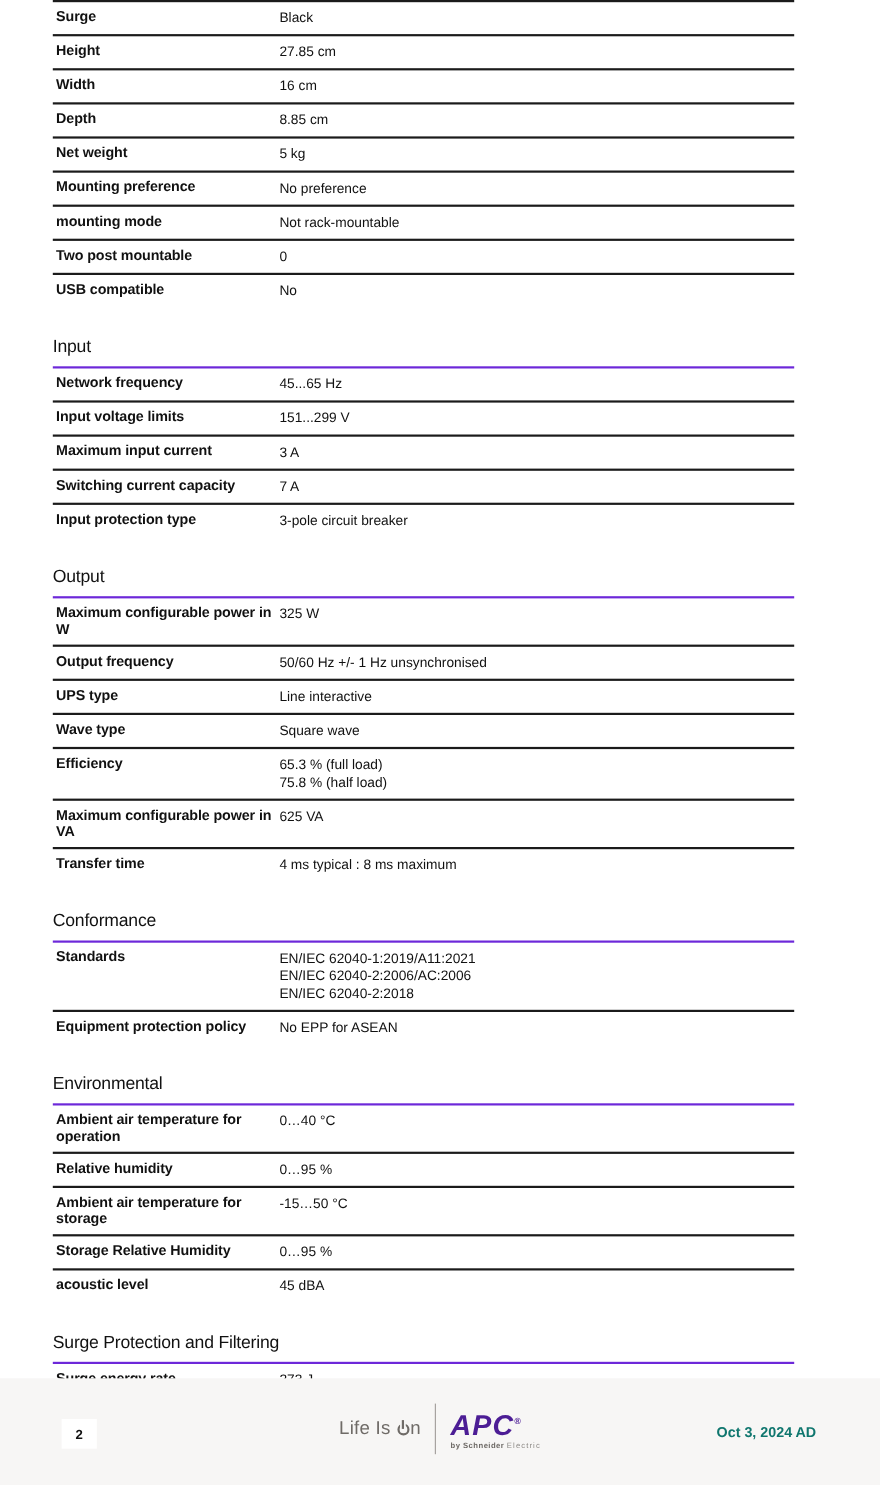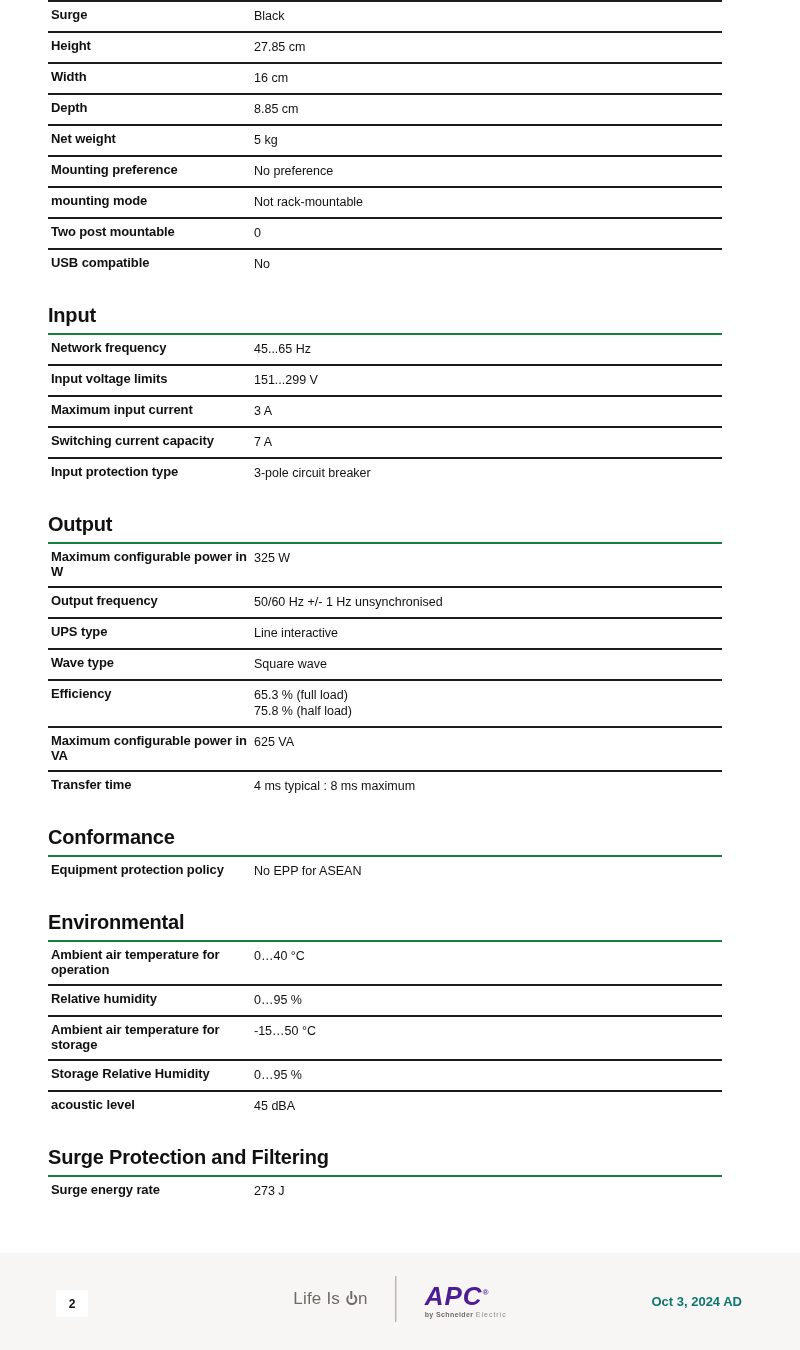--- a/index.html
+++ b/index.html
@@ -36,26 +36,26 @@
   .cell-value {
     flex:1;
     font-size:12.5px;
     line-height:16px;
     padding-top:1px;
   }
   .value-line { white-space:nowrap; }
 
   .spec-section { margin-top:24px; }
   .sec-title {
-    font-size:20px;
-    font-weight:bold;
+    font-size:16px;
+    font-weight:normal;
     line-height:25px;
     letter-spacing:-0.2px;
     padding-bottom:5px;
-    border-bottom:2px solid #15803d;
+    border-bottom:2px solid #6d28d9;
   }
   .spec-section .spec-row:first-child { border-top:none; }
 
   
   .footer {
     position:absolute;
     left:0; right:0; bottom:0;
     height:97px;
     background:#f7f6f5;
   }
@@ -65,21 +65,21 @@
     width:32px; height:27px;
     background:#ffffff;
     display:flex; align-items:center; justify-content:center;
     font-size:12px; font-weight:bold; color:#111;
   }
   .brand {
     position:absolute;
     left:50%; top:23px;
     transform:translateX(-50%);
     display:flex; align-items:center;
-    gap:28px;
+    gap:13px;
     color:#6f6b67;
   }
   .life-is-on {
     font-size:17px;
     letter-spacing:0.2px;
     white-space:nowrap;
   }
   .pwr-o {
     position:relative;
     display:inline-block;
@@ -277,20 +277,28 @@
               <div class="value-line">4 ms typical : 8 ms maximum</div>
             </div>
           </div>
         </div>
     </section>
 
     <section class="spec-section">
       <h2 class="sec-title">Conformance</h2>
       <div class="rows">
           <div class="spec-row">
+            <div class="cell-label">Standards</div>
+            <div class="cell-value">
+              <div class="value-line">EN/IEC 62040-1:2019/A11:2021</div>
+              <div class="value-line">EN/IEC 62040-2:2006/AC:2006</div>
+              <div class="value-line">EN/IEC 62040-2:2018</div>
+            </div>
+          </div>
+          <div class="spec-row">
             <div class="cell-label">Equipment protection policy</div>
             <div class="cell-value">
               <div class="value-line">No EPP for ASEAN</div>
             </div>
           </div>
         </div>
     </section>
 
     <section class="spec-section">
       <h2 class="sec-title">Environmental</h2>

